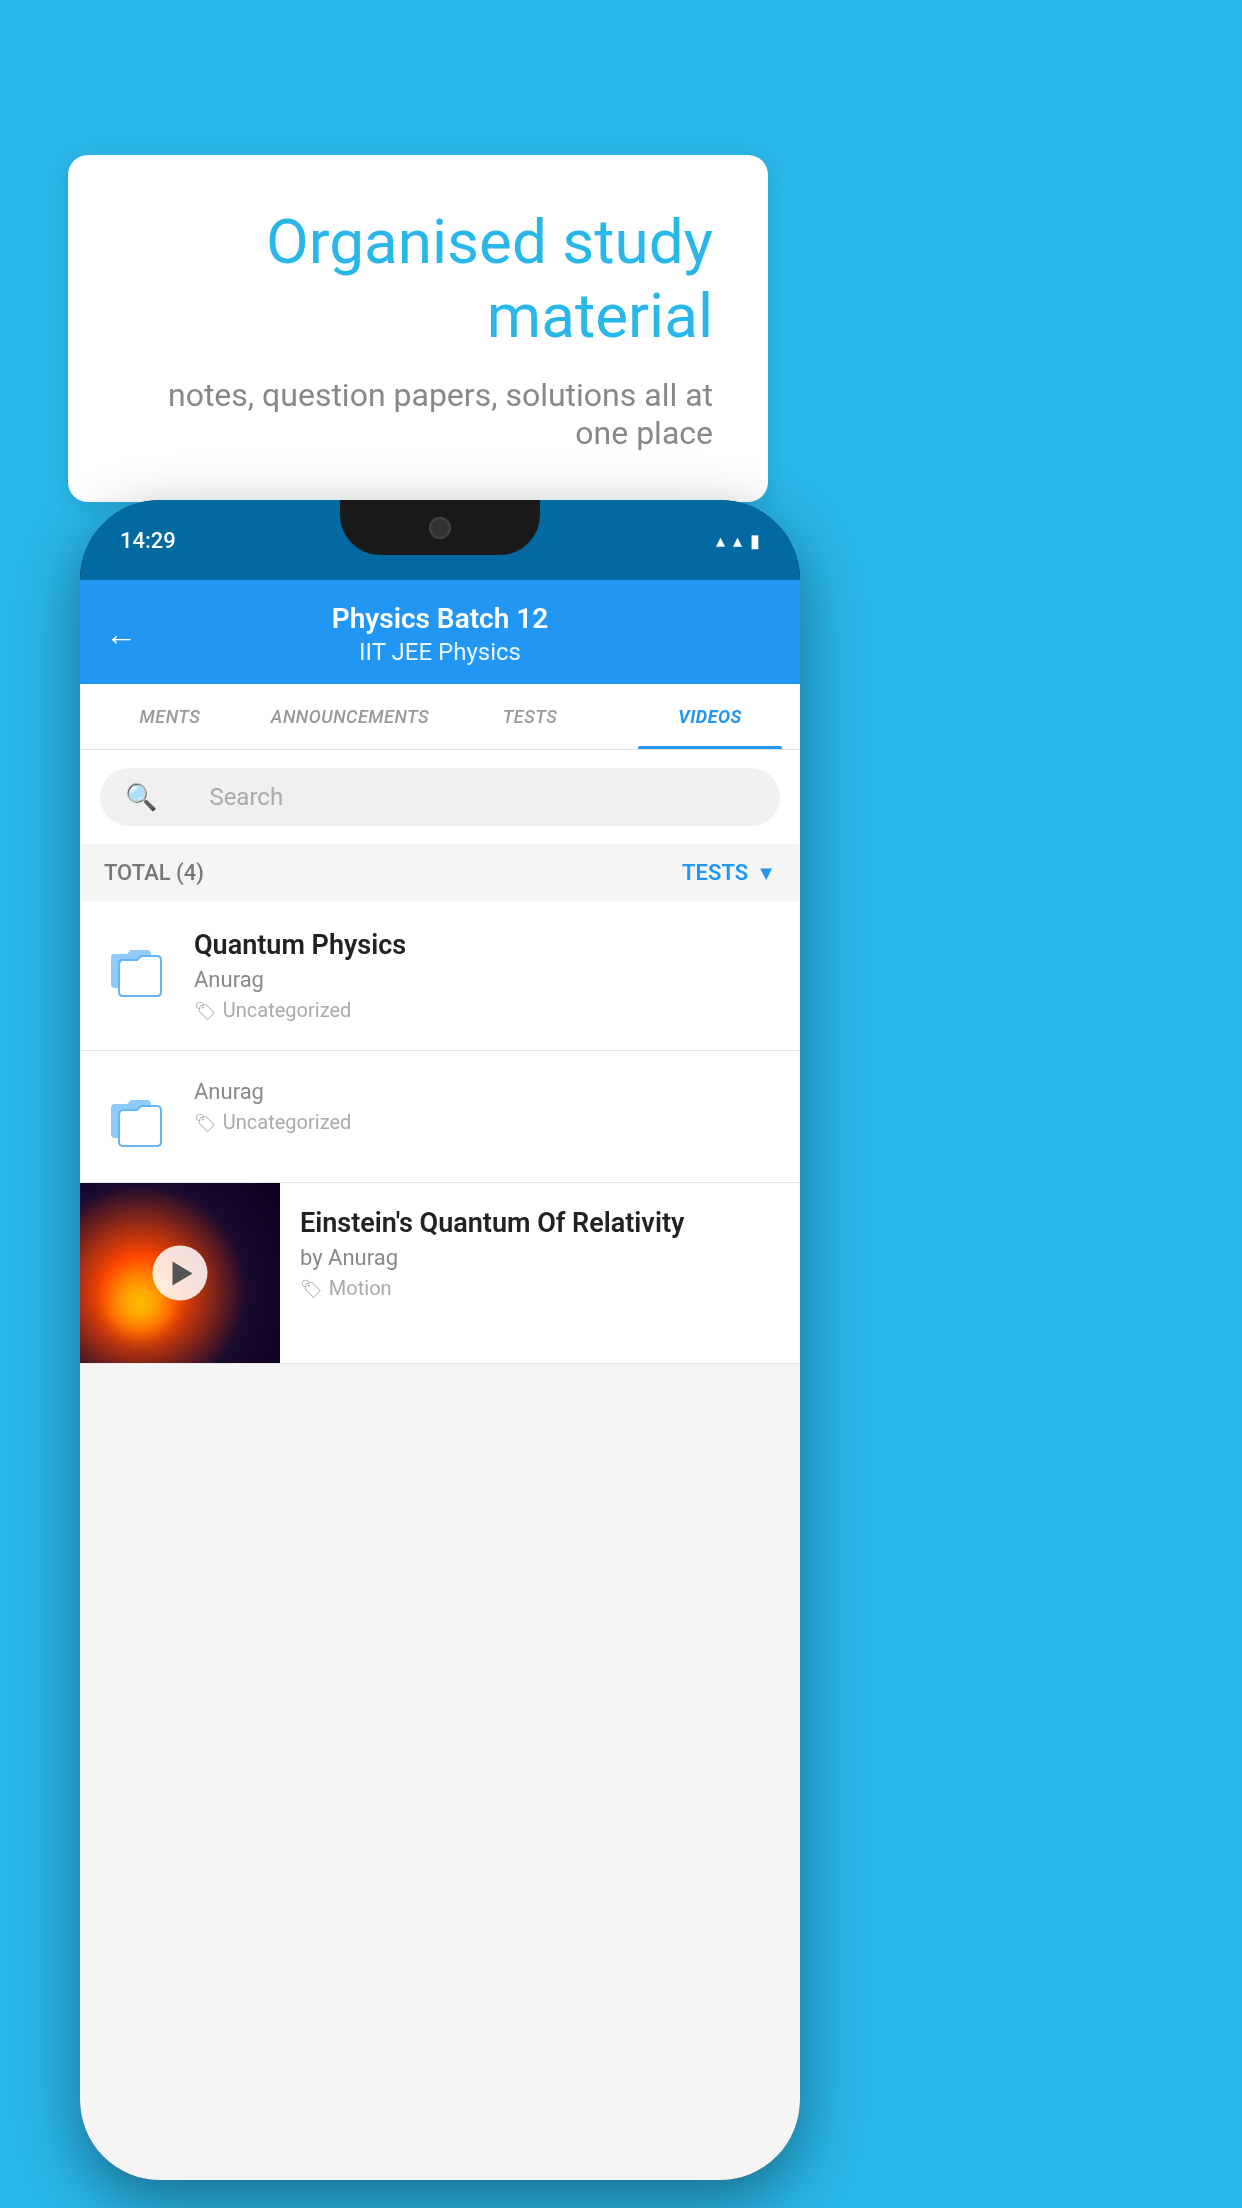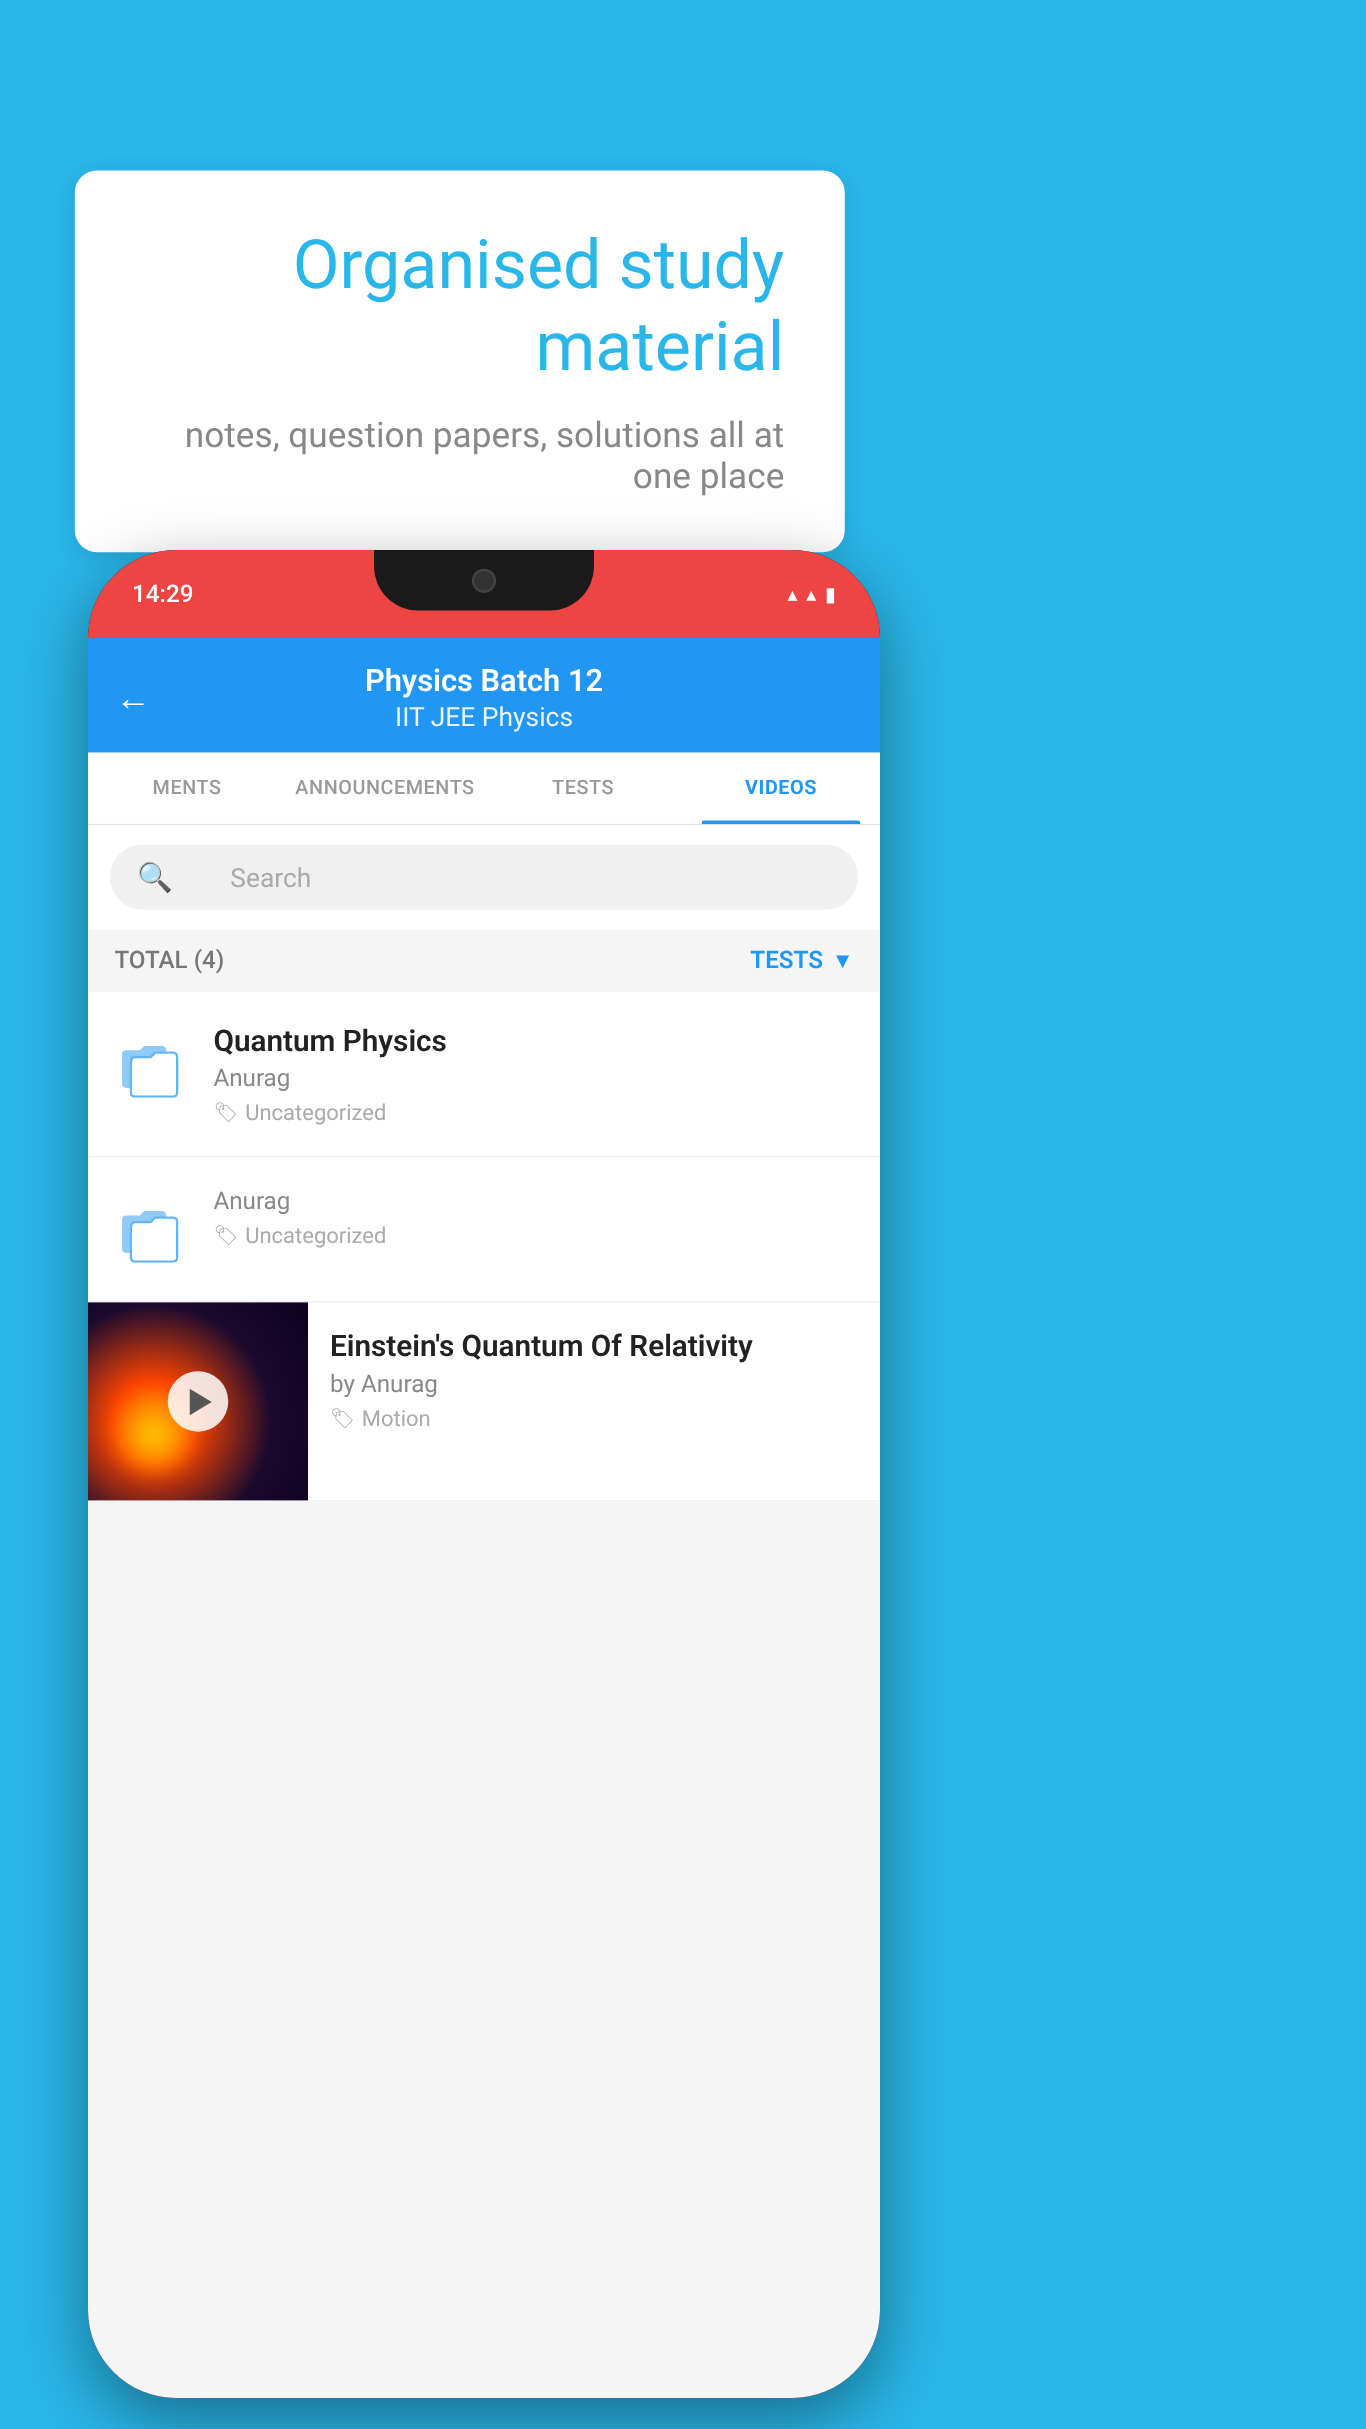--- a/index.html
+++ b/index.html
@@ -70,21 +70,21 @@
       overflow: hidden;
     }
 
     
     .phone-notch-area {
       position: absolute;
       top: 0;
       left: 0;
       right: 0;
       height: 80px;
-      background: #ef4444;
+      background: #0369a1;
       z-index: 10;
       display: flex;
       align-items: center;
       justify-content: space-between;
       padding: 0 40px;
     }
 
     .notch-cutout {
       position: absolute;
       top: 0;
@@ -177,20 +177,21 @@
       flex: 1;
       text-align: center;
       padding: 22px 5px;
       font-size: 18px;
       color: #999;
       font-weight: 500;
       cursor: pointer;
       letter-spacing: 0.5px;
       position: relative;
       white-space: nowrap;
+      font-style: italic;
     }
 
     .tab-item.active {
       color: #2196f3;
       font-weight: 700;
     }
 
     .tab-item.active::after {
       content: '';
       position: absolute;

